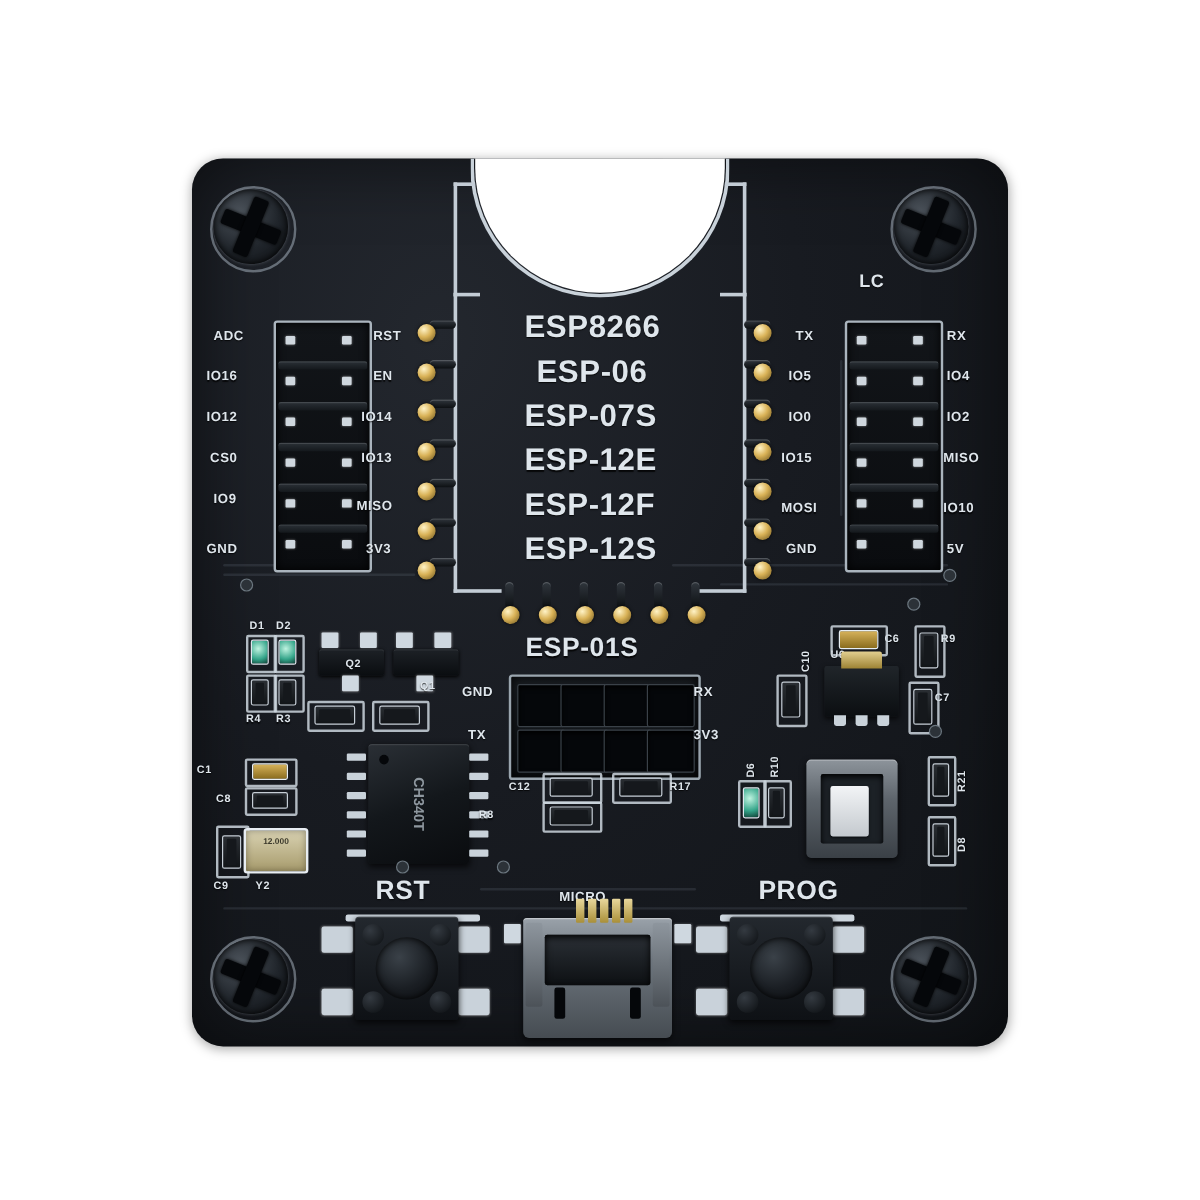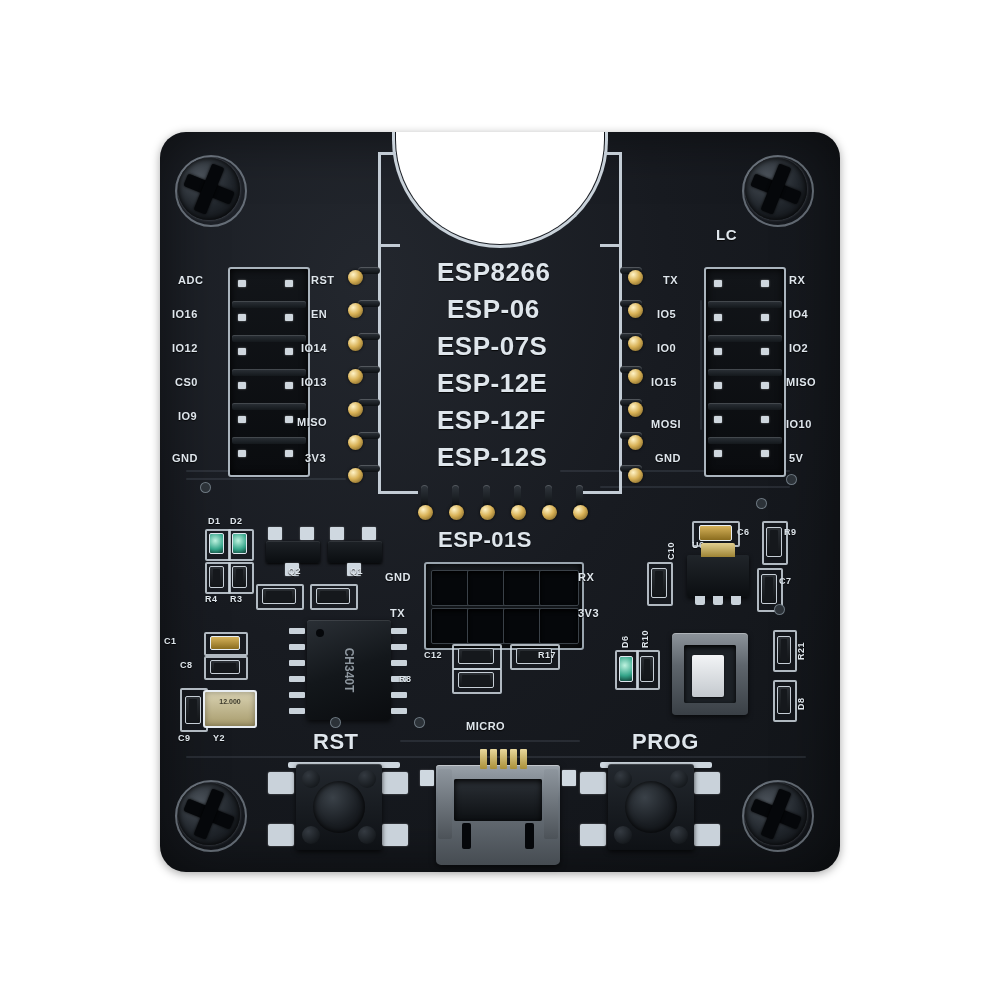--- a/index.html
+++ b/index.html
@@ -410,21 +410,21 @@
 
   <div class="silk xs" style="left:213px;top:733px;">Y2</div>
   <div id="y2">
     <div class="t">12.000</div>
   </div>
 
   <div class="smd-ic" style="left:266px;top:541px;width:54px;height:22px;"></div>
   <div class="pad" style="left:268px;top:527px;width:14px;height:13px;"></div>
   <div class="pad" style="left:300px;top:527px;width:14px;height:13px;"></div>
   <div class="pad" style="left:285px;top:563px;width:14px;height:13px;"></div>
-  <div class="silk xs" style="left:288px;top:566px;">Q2</div>
+  <div class="silk xs" style="left:288px;top:548px;">Q2</div>
 
   <div class="smd-ic" style="left:328px;top:541px;width:54px;height:22px;"></div>
   <div class="pad" style="left:330px;top:527px;width:14px;height:13px;"></div>
   <div class="pad" style="left:362px;top:527px;width:14px;height:13px;"></div>
   <div class="pad" style="left:347px;top:563px;width:14px;height:13px;"></div>
   <div class="silk xs" style="left:350px;top:566px;">Q1</div>
 
   <div class="silk-box" style="left:256px;top:584px;width:44px;height:22px;"></div>
   <div class="res" style="left:262px;top:588px;width:32px;height:14px;">
       <div class="body"></div>
@@ -459,21 +459,21 @@
     </div>
   <div class="silk-box" style="left:452px;top:668px;width:46px;height:22px;"></div>
   <div class="res" style="left:458px;top:672px;width:34px;height:14px;">
       <div class="body"></div>
     </div>
 
   <div class="silk-box" style="left:510px;top:644px;width:46px;height:22px;"></div>
   <div class="res" style="left:516px;top:648px;width:34px;height:14px;">
       <div class="body"></div>
     </div>
-  <div class="silk xs" style="left:538px;top:650px;text-align:center;">R17</div>
+  <div class="silk xs" style="left:558px;top:650px;text-align:center;">R17</div>
 
   <div class="silk xs" style="left:737px;top:527px;">C6</div>
   <div class="silk-box" style="left:692px;top:521px;width:44px;height:22px;"></div>
   <div class="cap-tan" style="left:699px;top:525px;width:31px;height:14px;"></div>
 
   <div class="silk xs" style="left:784px;top:527px;">R9</div>
   <div class="silk-box" style="left:762px;top:521px;width:22px;height:40px;"></div>
   <div class="res" style="left:766px;top:527px;width:14px;height:28px;">
       <div class="body"></div>
     </div>
@@ -551,21 +551,21 @@
   <div class="tact-pad" style="left:580px;top:824px;"></div>
   <div class="tact-pad" style="left:694px;top:824px;"></div>
   <div class="tact" style="left:608px;top:764px;">
     <div class="corner" style="left:6px;top:6px;"></div>
     <div class="corner" style="right:6px;top:6px;"></div>
     <div class="corner" style="left:6px;bottom:6px;"></div>
     <div class="corner" style="right:6px;bottom:6px;"></div>
     <div class="cap"></div>
   </div>
 
-  <div class="silk sm" style="left:466px;top:720px;">MICRO</div>
+  <div class="silk sm" style="left:466px;top:742px;">MICRO</div>
   <div id="usb">
     <div class="cpin" style="left:44px;"></div>
     <div class="cpin" style="left:54px;"></div>
     <div class="cpin" style="left:64px;"></div>
     <div class="cpin" style="left:74px;"></div>
     <div class="cpin" style="left:84px;"></div>
     <div class="wing" style="left:2px;"></div>
     <div class="wing" style="right:2px;"></div>
     <div class="mouth"></div>
     <div class="slot" style="left:26px;top:58px;"></div>

